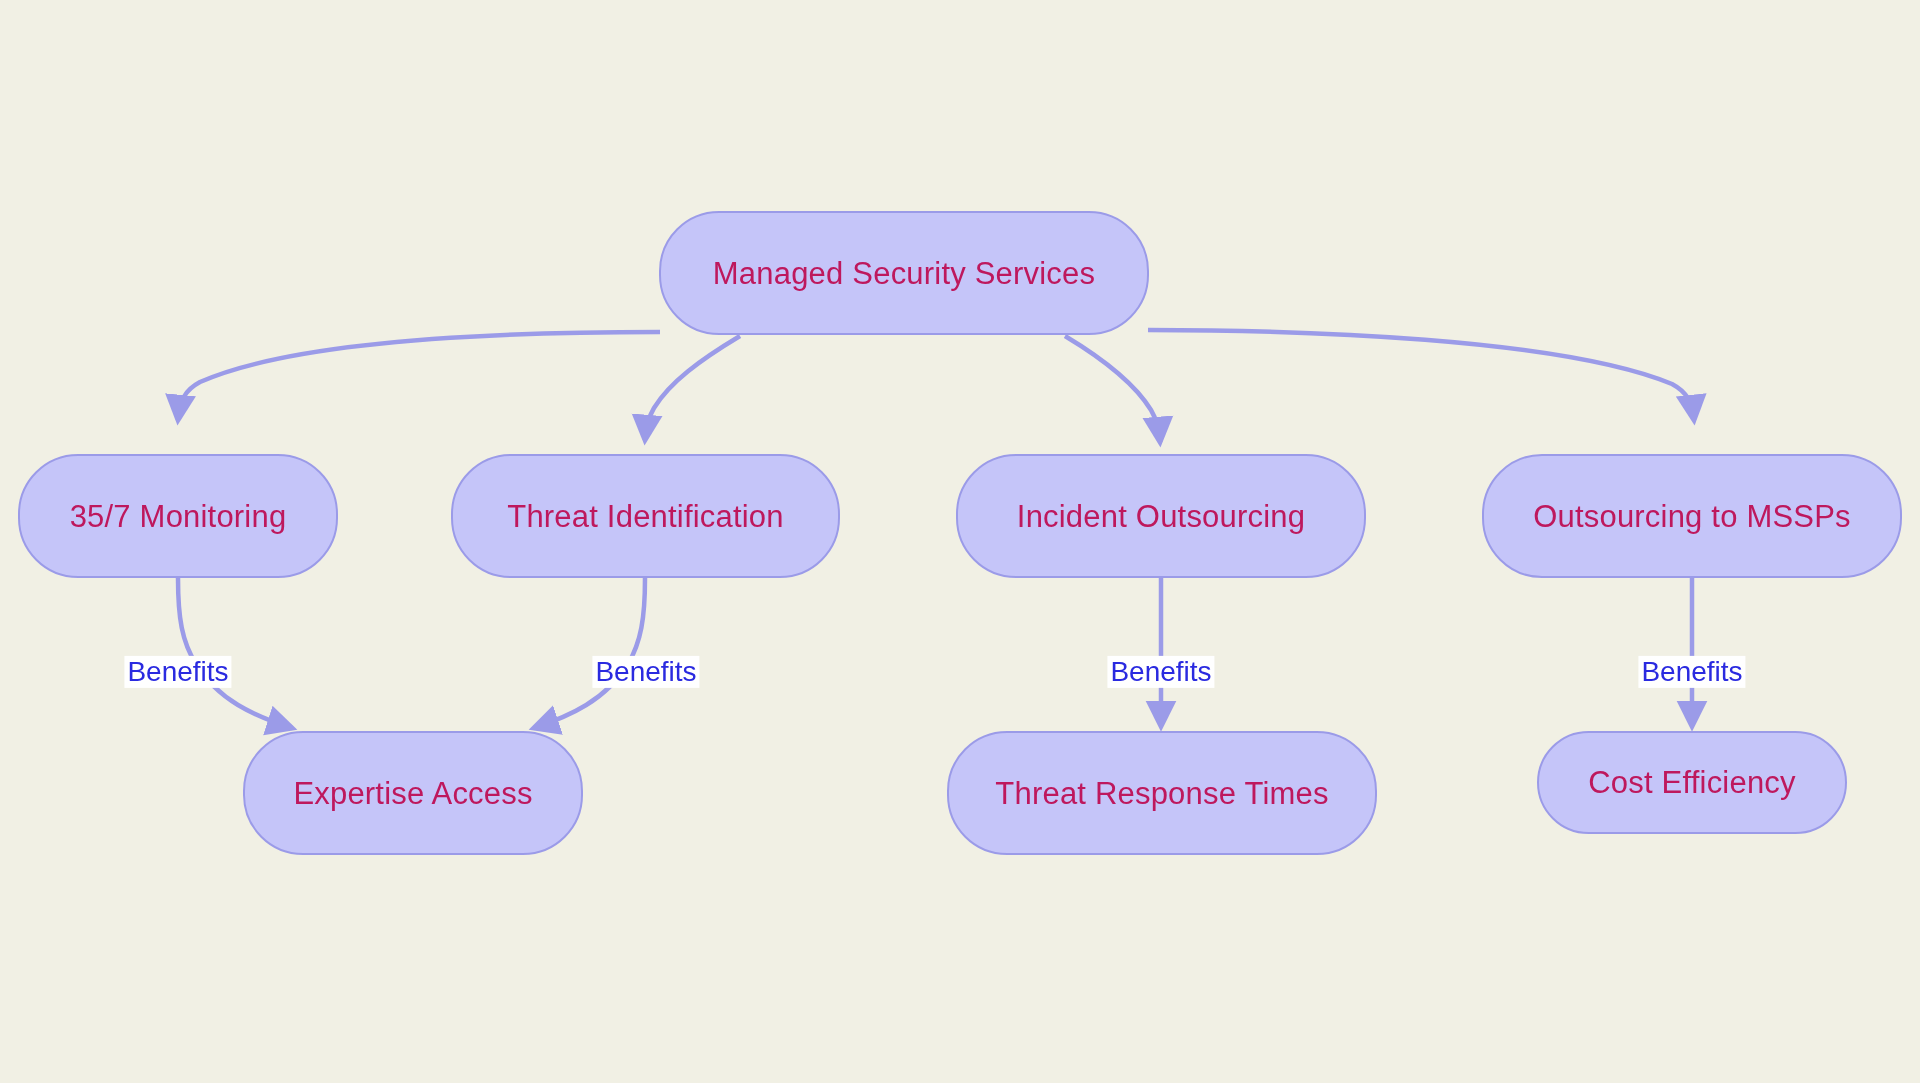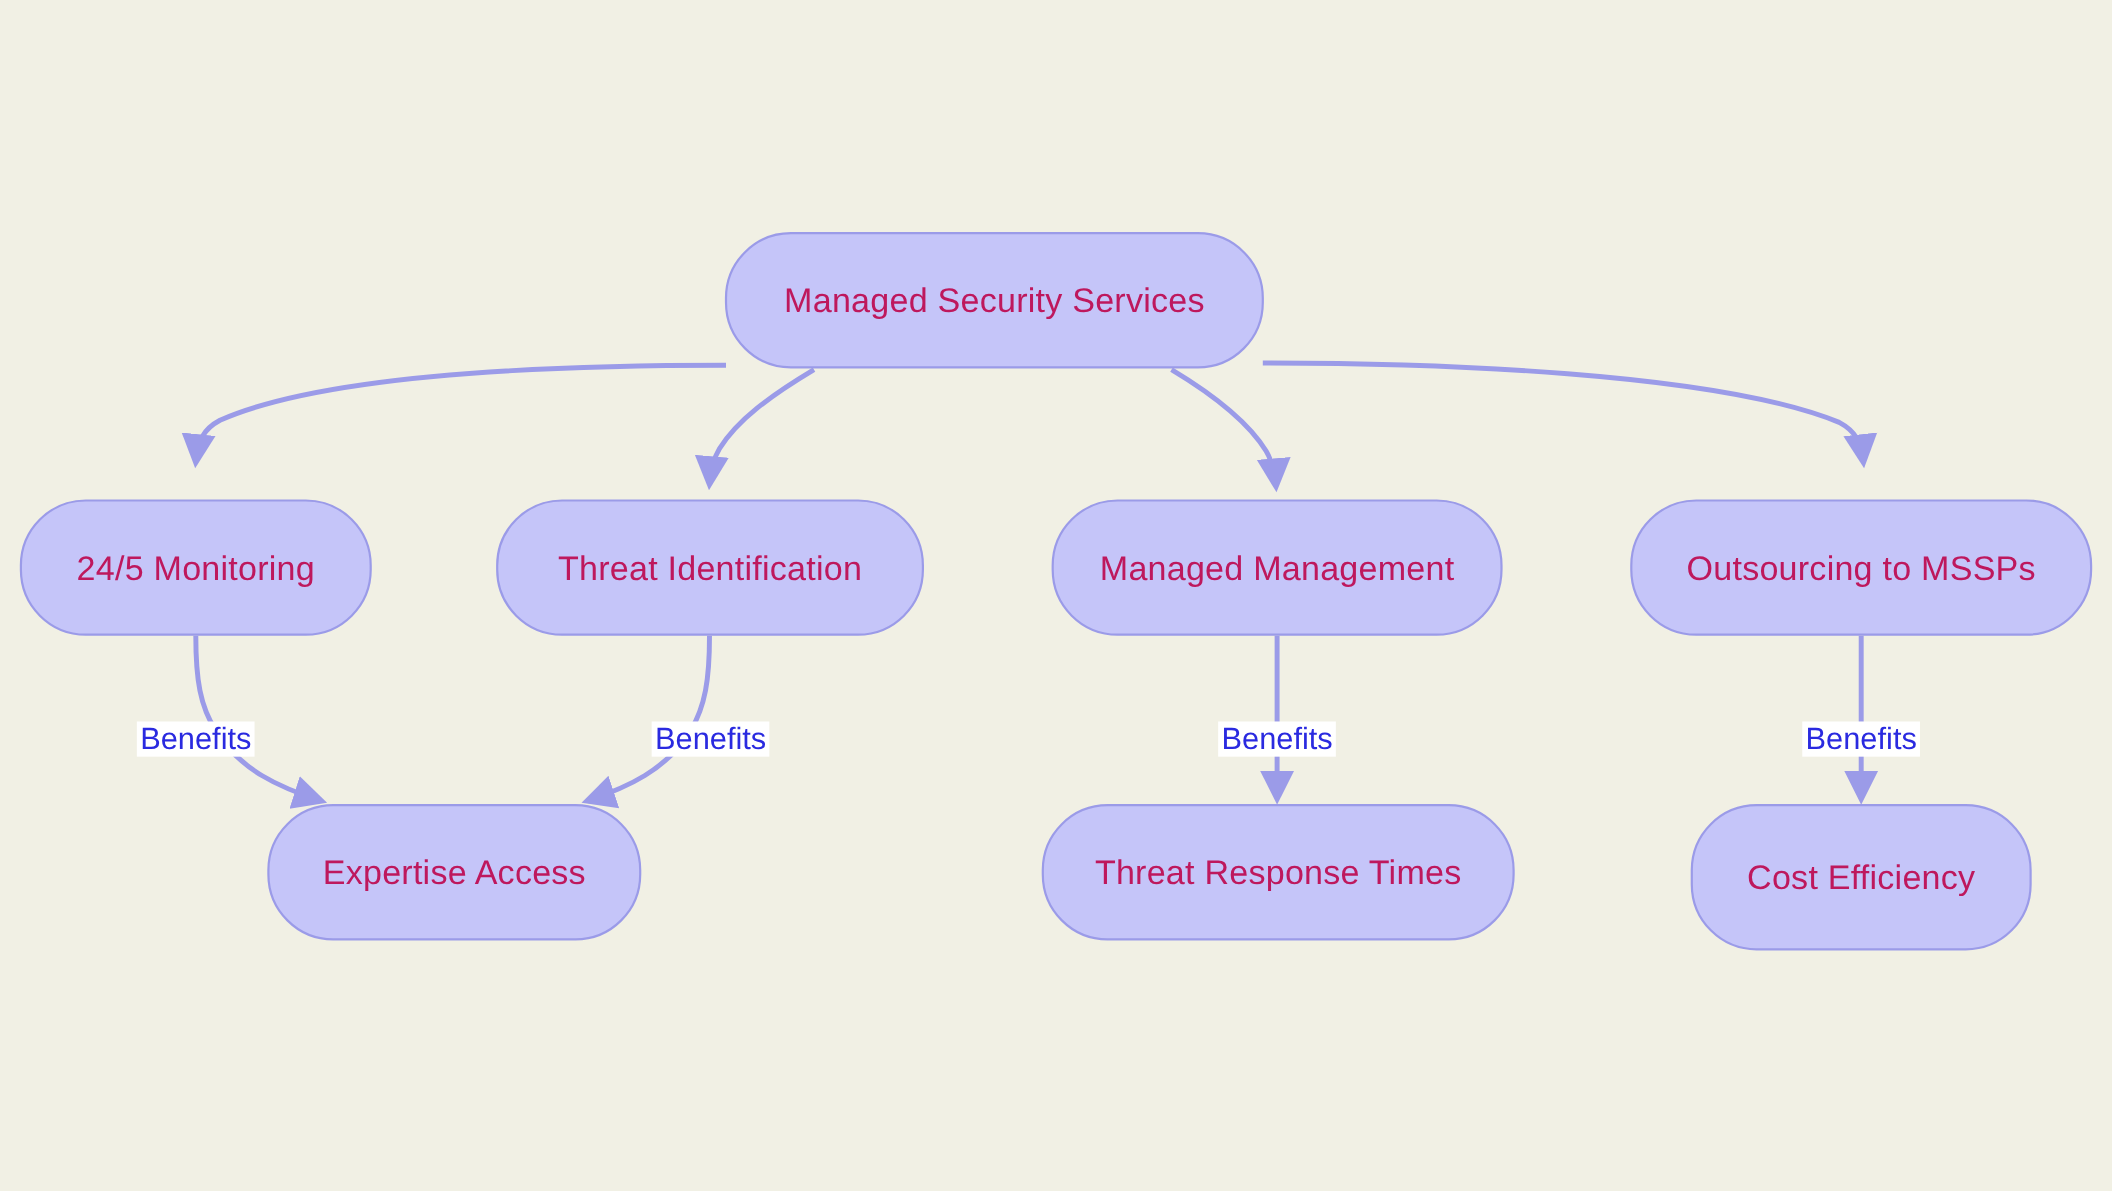--- a/index.html
+++ b/index.html
@@ -86,44 +86,44 @@
     <path d="M 1161,578 L 1161,726" fill="none" stroke="#9b9be8" stroke-width="4.5" marker-end="url(#arrow)"></path>
 
     <path d="M 1692,578 L 1692,726" fill="none" stroke="#9b9be8" stroke-width="4.5" marker-end="url(#arrow)"></path>
   </svg>
 
   <div class="node" style="left:659px; top:211px; width:490px; height:124px;">
     <span class="node-label">Managed Security Services</span>
   </div>
 
   <div class="node" style="left:18px; top:454px; width:320px; height:124px;">
-    <span class="node-label">24/5 Monitoring</span>
+    <span class="node-label">35/7 Monitoring</span>
   </div>
 
   <div class="node" style="left:451px; top:454px; width:389px; height:124px;">
     <span class="node-label">Threat Identification</span>
   </div>
 
   <div class="node" style="left:956px; top:454px; width:410px; height:124px;">
-    <span class="node-label">Managed Management</span>
+    <span class="node-label">Incident Outsourcing</span>
   </div>
 
   <div class="node" style="left:1482px; top:454px; width:420px; height:124px;">
     <span class="node-label">Outsourcing to MSSPs</span>
   </div>
 
   <div class="node" style="left:243px; top:731px; width:340px; height:124px;">
     <span class="node-label">Expertise Access</span>
   </div>
 
   <div class="node" style="left:947px; top:731px; width:430px; height:124px;">
     <span class="node-label">Threat Response Times</span>
   </div>
 
-  <div class="node" style="left:1537px; top:731px; width:310px; height:133px;">
+  <div class="node" style="left:1537px; top:731px; width:310px; height:103px;">
     <span class="node-label">Cost Efficiency</span>
   </div>
 
   <div class="edge-label" style="left:178px; top:659px;">Benefits</div>
 
   <div class="edge-label" style="left:646px; top:659px;">Benefits</div>
 
   <div class="edge-label" style="left:1161px; top:659px;">Benefits</div>
 
   <div class="edge-label" style="left:1692px; top:659px;">Benefits</div>

